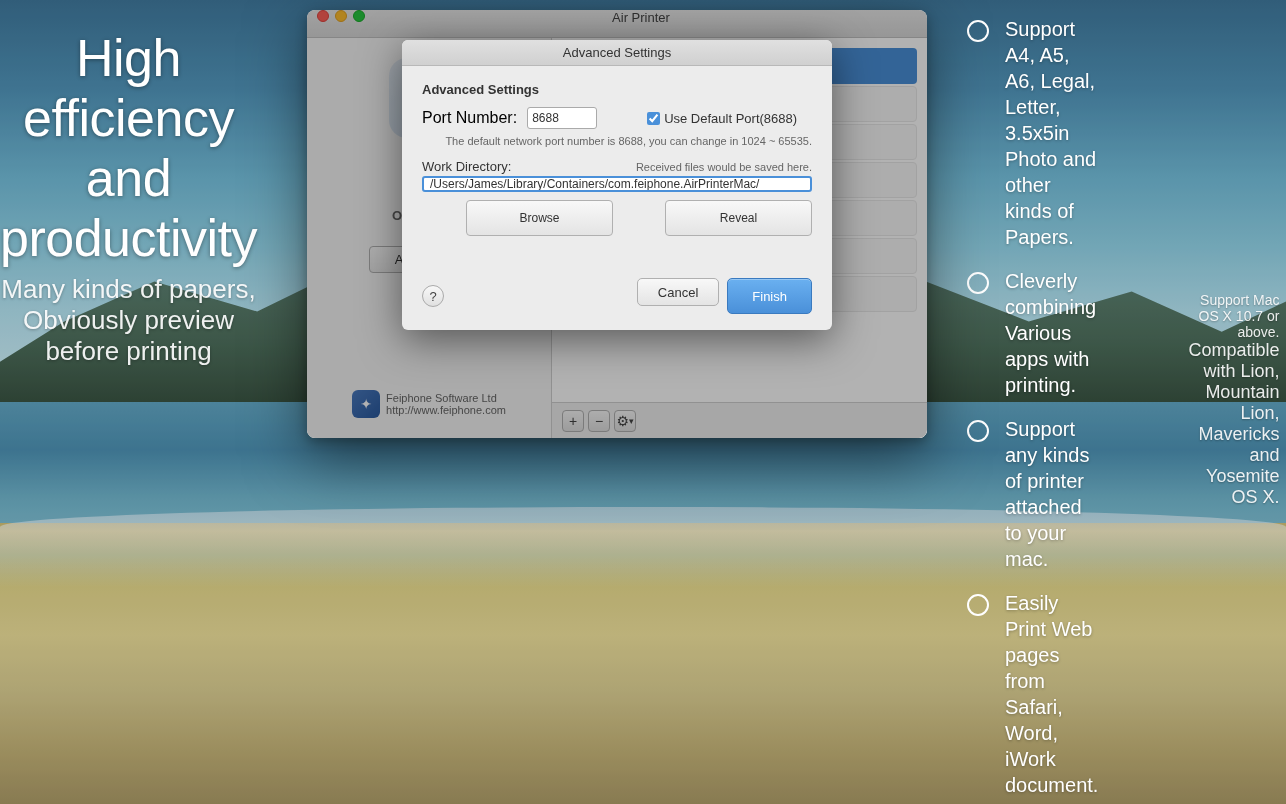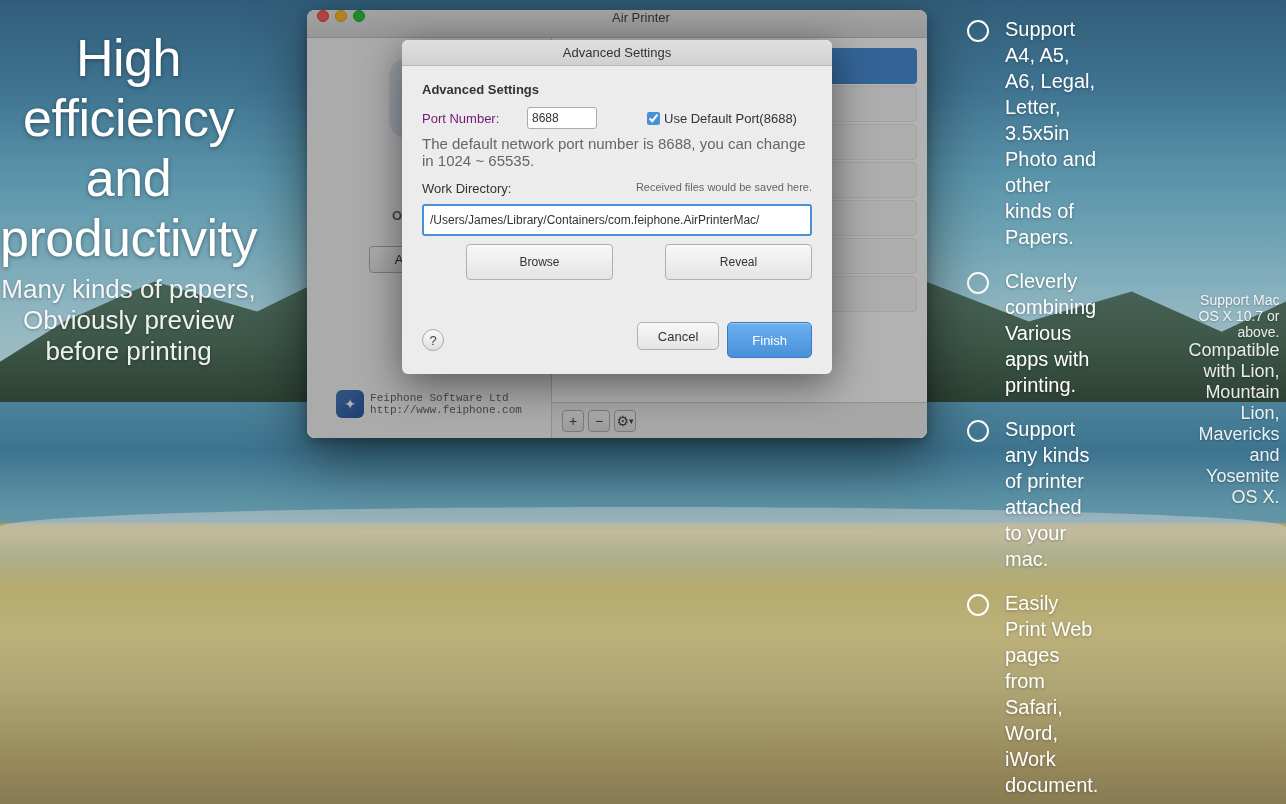--- a/index.html
+++ b/index.html
@@ -271,21 +271,20 @@
       font-size: 13px;
       color: #333;
       cursor: pointer;
       width: 120px;
       text-align: center;
     }
 
     .feiphone-text {
       font-size: 11px;
       color: #666;
-      font-family: Liberation Mono, monospace;
     }
 
     
     .app-content {
       flex: 1;
       background: white;
       display: flex;
       flex-direction: column;
     }
 
@@ -378,22 +377,22 @@
     }
 
     .port-row {
       display: flex;
       align-items: center;
       margin-bottom: 6px;
       gap: 10px;
     }
 
     .port-label {
-      font-size: 13px;
-      color: #701a75;
+      font-size: 16px;
+      color: #000000;
       min-width: 95px;
     }
 
     .port-input {
       width: 70px;
       height: 22px;
       border: 1px solid #aaa;
       border-radius: 3px;
       background: white;
       font-size: 12px;
@@ -410,46 +409,47 @@
       padding-left: 40px;
     }
 
     .checkbox-input {
       width: 13px;
       height: 13px;
       accent-color: #4a90d9;
     }
 
     .port-hint {
-      font-size: 15px;
+      font-size: 11px;
       color: #666;
       margin-bottom: 12px;
       padding-left: 0;
+      text-align: right;
     }
 
     .workdir-row {
       display: flex;
-      align-items: flex-start;
+      align-items: center;
       justify-content: space-between;
-      margin-bottom: 8px;
+      margin-bottom: 0;
     }
 
     .workdir-label {
       font-size: 13px;
       color: #333;
     }
 
     .workdir-hint {
       font-size: 11px;
       color: #666;
     }
 
     .workdir-input {
       width: 100%;
-      height: 32px;
+      height: 16px;
       border: 2px solid #4a90d9;
       border-radius: 3px;
       background: white;
       font-size: 12px;
       padding: 0 6px;
       color: #333;
       margin-bottom: 8px;
     }
 
     .browse-reveal-row {

